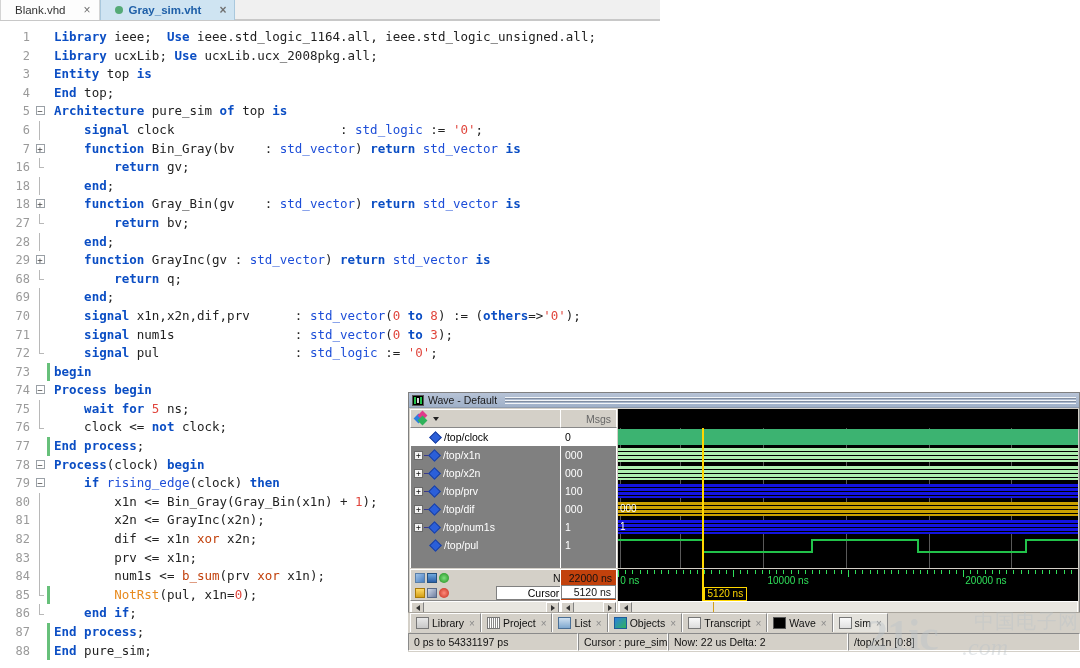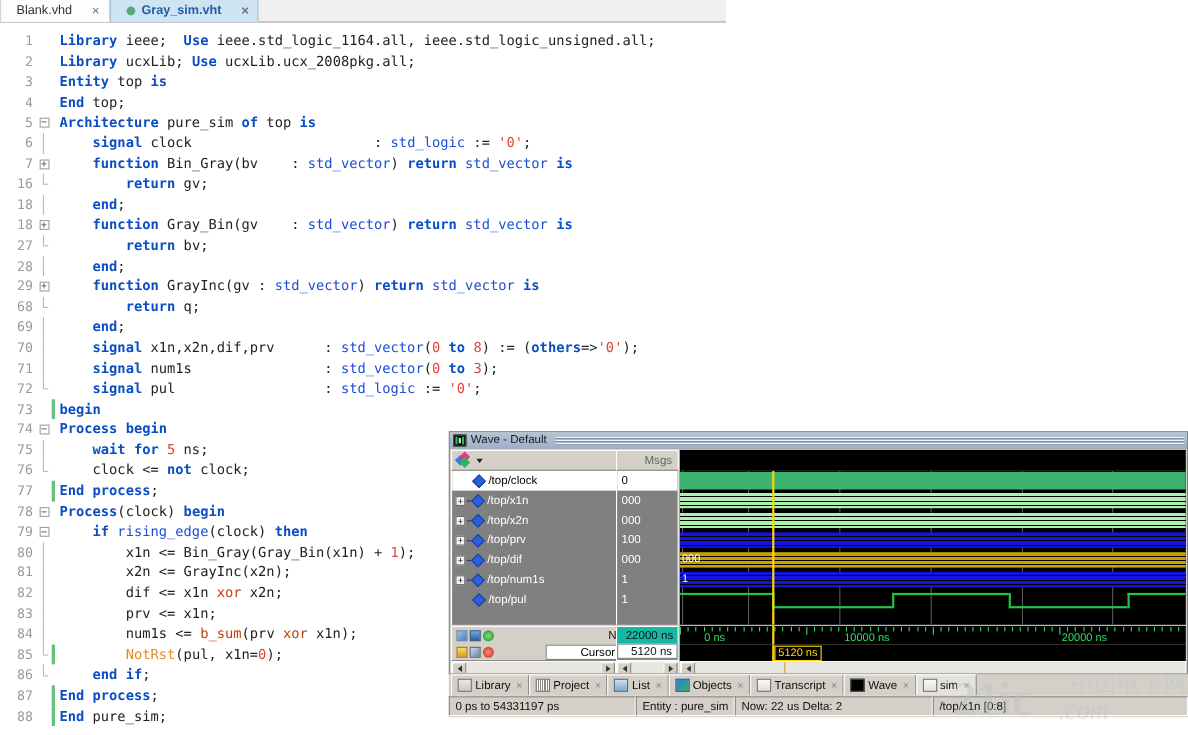--- a/index.html
+++ b/index.html
@@ -180,21 +180,21 @@
   }
   .ctl-row{ height:15px; display:flex; align-items:center; justify-content:flex-end; padding-right:5px; font-size:10.5px; color:#111;}
   .ctl-row .icons{ position:absolute; left:4px; display:flex; gap:2px; align-items:center;}
   .mini{ width:10px;height:10px; display:inline-block;}
   .ctl-name{
     background:#fff; border:1px solid #808080; height:14px; min-width:78px;
     display:flex; align-items:center; justify-content:flex-end; padding-right:5px; font-size:10.5px; color:#000;
   }
   .ctl-mid{
     position:absolute; left:151px; top:161px; width:57px; height:32px;
-    background:#14b8a6; border:1px solid #fff;
+    background:#c2410c; border:1px solid #fff;
   }
   .ctl-val{
     height:15px; display:flex; align-items:center; justify-content:flex-end;
     padding-right:4px; font-size:10.5px; color:#111;
   }
   .ctl-val.boxed{ background:#fff; border:1px solid #808080; height:14px;}
 
   .ruler{
     position:absolute; left:209px; top:161px; right:1px; height:17px; background:#000;
     overflow:hidden;
@@ -526,21 +526,21 @@
           <div class="tickmark" style="left: 84.375%;"></div>
           <div class="tickmark" style="left: 85.9375%;"></div>
           <div class="tickmark" style="left: 87.5%;"></div>
           <div class="tickmark" style="left: 89.0625%;"></div>
           <div class="tickmark" style="left: 90.625%;"></div>
           <div class="tickmark" style="left: 92.1875%;"></div>
           <div class="tickmark" style="left: 93.75%;"></div>
           <div class="tickmark" style="left: 95.3125%;"></div>
           <div class="tickmark" style="left: 96.875%;"></div>
           <div class="tickmark" style="left: 98.4375%;"></div>
-          <div class="rlabel" style="left: 0.5%; margin-left: 20px;">0 ns</div>
+          <div class="rlabel" style="left: 0.5%;">0 ns</div>
           <div class="rlabel" style="left: 32.5%;">10000 ns</div>
           <div class="rlabel" style="left: 75.5%;">20000 ns</div>
           <div class="cursor-line" style="left: 18.2%;"></div>
         </div>
       <div class="cursorbar" id="cursorbar">
           <div class="cursor-flag" style="left: 18.6%;">5120 ns</div>
           <div style="position: absolute; left: 18.2%; top: 0px; bottom: 0px; width: 2px; background: rgb(255, 215, 0);"></div>
         </div>
 
       <div class="hsb" style="left:1px; top:193px; width:150px;">
@@ -606,21 +606,21 @@
       </div>
       <div class="btab active">
         <span class="bicon" style="background: linear-gradient(rgb(250, 250, 250), rgb(224, 224, 224)); border: 1px solid rgb(119, 119, 119);"></span>
         <span>sim</span>
         <span class="bclose">×</span>
       </div>
     </div>
 
   <div class="statusbar">
     <div class="scell" style="width:170px;">0 ps to 54331197 ps</div>
-    <div class="scell" style="width:90px;">Entity : pure_sim</div>
+    <div class="scell" style="width:90px;">Cursor : pure_sim</div>
     <div class="scell" style="width:180px;">Now: 22 us  Delta: 2</div>
     <div class="scell" style="flex:1;">/top/x1n [0:8]</div>
   </div>
 
   <div class="watermark">
     <span class="wm-21ic">21ic</span>
     <span class="wm-cn">中国电子网</span>
     <span class="wm-com">.com</span>
   </div>
 

